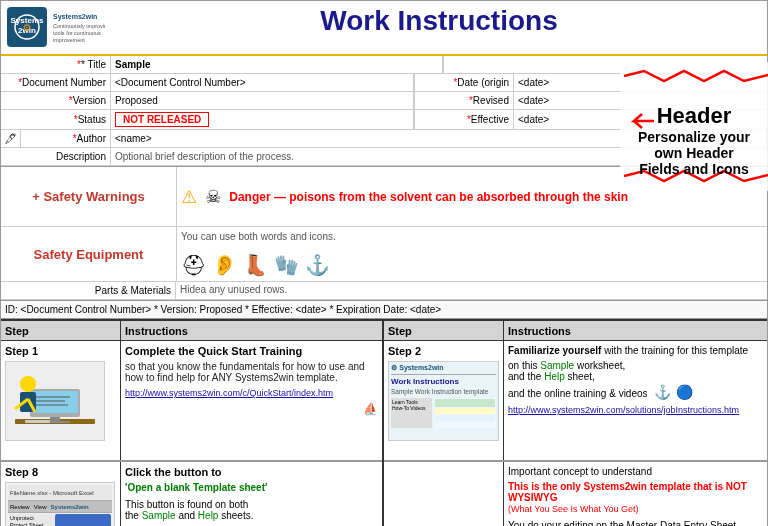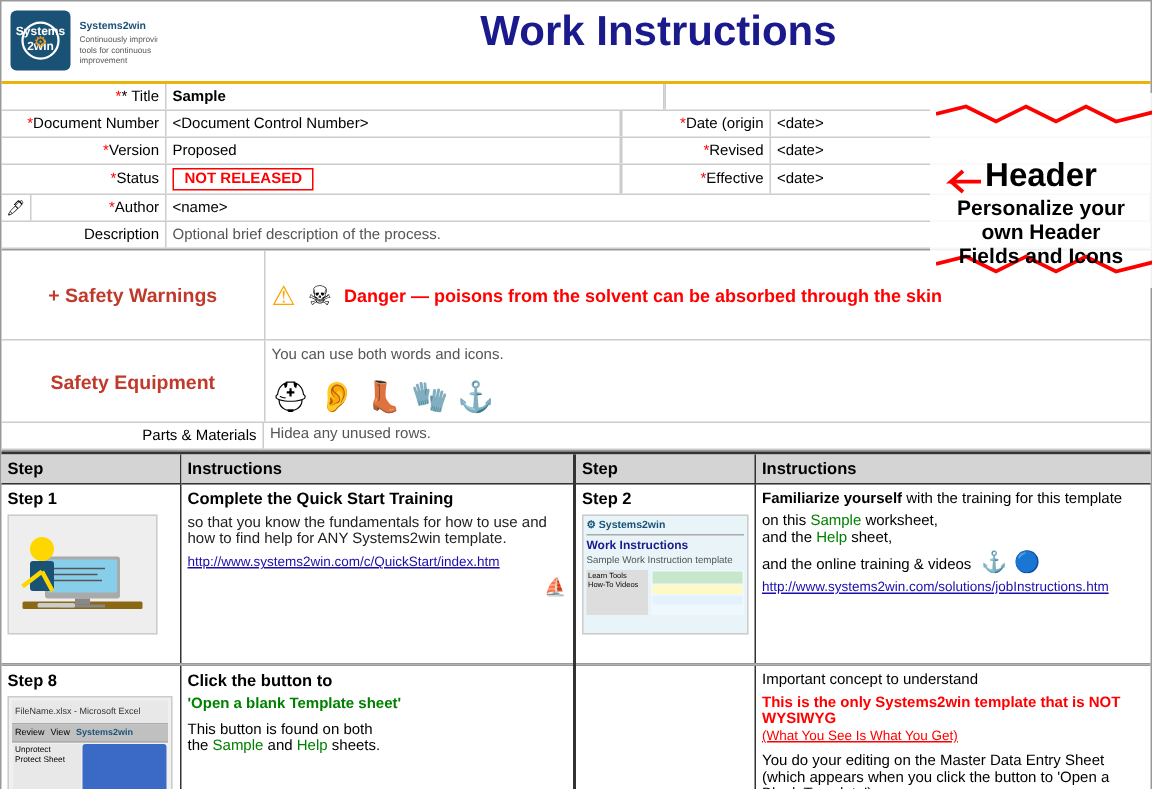--- a/index.html
+++ b/index.html
@@ -81,21 +81,21 @@
     .td-instructions2 { flex: 1; padding: 4px; font-size: 10px; }
     .step3-thumb { width: 110px; height: 90px; background: #f0f0f0; border: 1px solid #ccc; display: flex; flex-direction: column; padding: 2px; }
     .step3-toolbar { background: #e8e8e8; height: 16px; border-bottom: 1px solid #aaa; display: flex; align-items: center; gap: 2px; padding: 0 2px; font-size: 7px; }
 
     .click-text { font-weight: bold; font-size: 11px; margin-bottom: 4px; }
     .click-link { color: green; font-size: 10px; font-weight: bold; }
     .sample-link { color: green; }
     .help-link { color: green; }
 
     .important-concept { color: red; font-weight: bold; font-size: 10px; }
-    .wysiwyg-text { color: red; font-size: 9px; text-decoration: underline; }
+    .wysiwyg-text { color: red; font-size: 9px; }
 
     
     .annotation-box { position: relative; }
 
     
     .icon-warning { color: orange; font-size: 18px; }
     .icon-skull { font-size: 18px; }
 
     .two-col-right { position: relative; }
 
@@ -273,20 +273,23 @@
       <div class="parts-row">
         <div class="parts-label">
           <span>Parts &amp; Materials</span>
         </div>
         <div class="parts-value">
           <span>Hidea any unused rows.</span>
         </div>
       </div>
     </div>
 
+    <div class="id-row">
+      <span>ID: &lt;Document Control Number&gt; * Version: Proposed * Effective: &lt;date&gt; * Expiration Date: &lt;date&gt;</span>
+    </div>
 
     <div class="table-section">
 
       <div class="table-col-left">
 
         <div class="table-header-row">
           <div class="th-step">
             <span>Step</span>
           </div>
           <div class="th-instructions">

